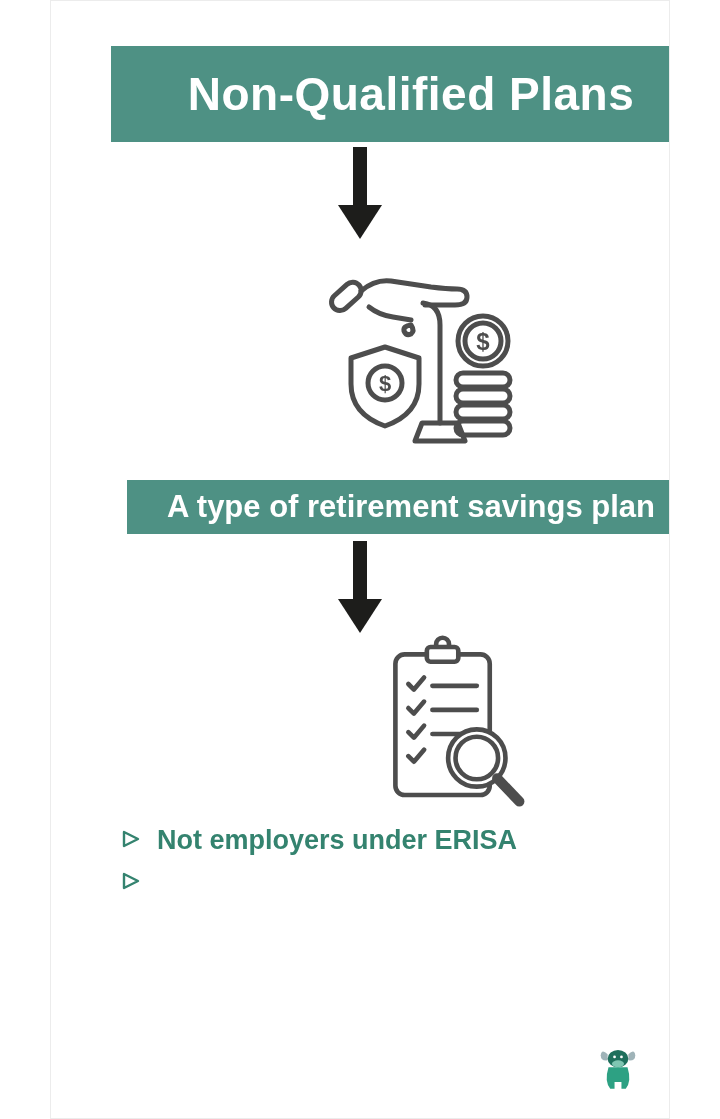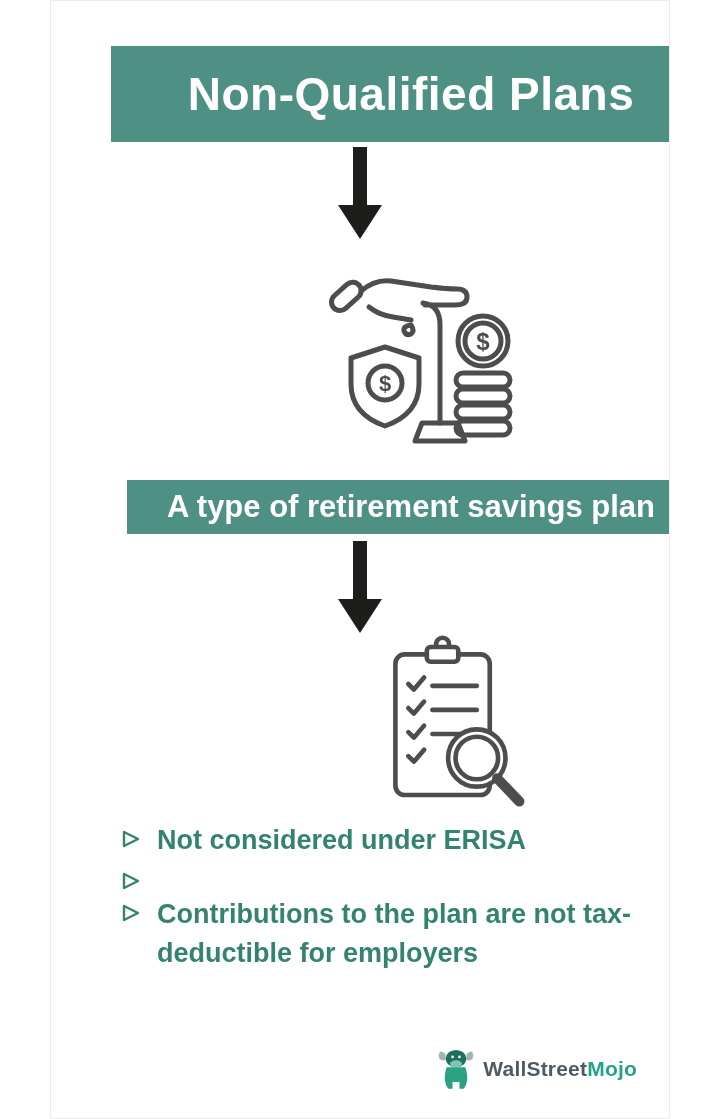--- a/index.html
+++ b/index.html
@@ -138,43 +138,34 @@
     <circle cx="136" cy="140" r="31" fill="#ffffff"></circle>
     <circle cx="136" cy="140" r="23"></circle>
     <line x1="158" y1="162" x2="182" y2="187" stroke-width="11"></line>
   </svg>
 
   <ul class="bullets">
     <li>
       <svg class="marker" viewBox="0 0 20 20" aria-hidden="true">
         <polygon points="3,3 17,10 3,17" fill="none" stroke="#34836f" stroke-width="2.4" stroke-linejoin="round"></polygon>
       </svg>
-      <span class="btext">Not considered under ERISA</span>
+      <span class="btext">Not employers under ERISA</span>
     </li>
     <li>
       <svg class="marker" viewBox="0 0 20 20" aria-hidden="true">
         <polygon points="3,3 17,10 3,17" fill="none" stroke="#34836f" stroke-width="2.4" stroke-linejoin="round"></polygon>
       </svg>
-    </li>
-    <li>
-      <svg class="marker" viewBox="0 0 20 20" aria-hidden="true">
-        <polygon points="3,3 17,10 3,17" fill="none" stroke="#34836f" stroke-width="2.4" stroke-linejoin="round"></polygon>
-      </svg>
-      <span class="btext">Contributions to the plan are not tax-deductible for employers</span>
     </li>
   </ul>
 
   <div class="logo">
     <svg class="logo-bull" viewBox="0 0 44 52" aria-hidden="true">
       <path d="M10,9 Q3,2 2,10 Q2,17 10,16 Z" fill="#9fb3b8"></path>
       <path d="M34,9 Q41,2 42,10 Q42,17 34,16 Z" fill="#9fb3b8"></path>
       <ellipse cx="22" cy="14" rx="12" ry="10" fill="#1e6f5c"></ellipse>
       <circle cx="18" cy="12" r="1.6" fill="#ffffff"></circle>
       <circle cx="26" cy="12" r="1.6" fill="#ffffff"></circle>
       <ellipse cx="22" cy="20" rx="7" ry="4" fill="#7fc6b2"></ellipse>
       <path d="M11,24 Q6,40 13,49 L18,49 L18,41 L26,41 L26,49 L31,49 Q38,40 33,24 Z" fill="#2da183"></path>
     </svg>
-    <div class="logo-text">
-      <span class="part1">WallStreet</span><span class="part2">Mojo</span>
-    </div>
   </div>
 
 </div>
 
 </body></html>

